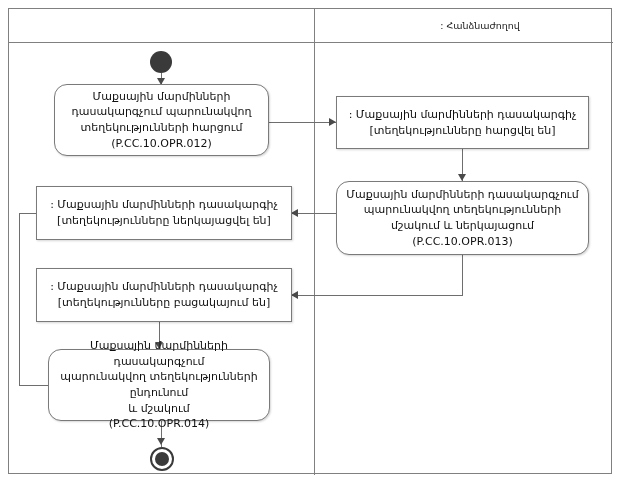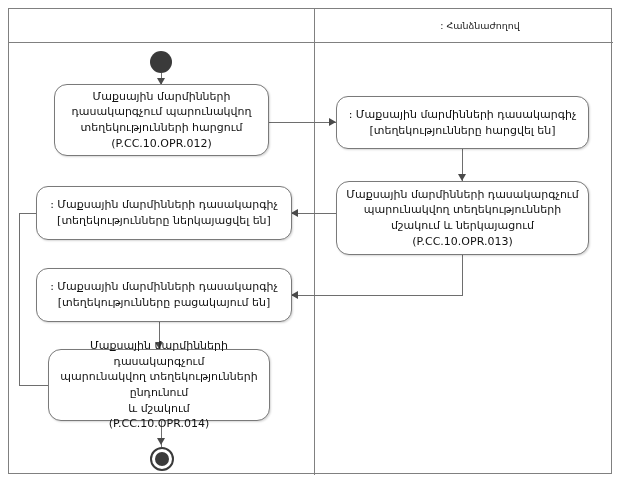--- a/index.html
+++ b/index.html
@@ -77,21 +77,21 @@
     padding: 10px 6px;
     z-index: 5;
   }
   .node.action {
     border: 1px solid #7a7a7a;
     border-radius: 13px;
     box-shadow: 1px 1px 2px rgba(0,0,0,0.16);
   }
   .node.state {
     border: 1px solid #7a7a7a;
-    border-radius: 12px;
+    border-radius: 0;
     box-shadow: 1px 1px 2px rgba(0,0,0,0.16);
   }
   .node .txt { display: block; width: 100%; white-space: pre-line; }
 
   
   .initial-node {
     position: absolute;
     width: 22px;
     height: 22px;
     border-radius: 50%;

